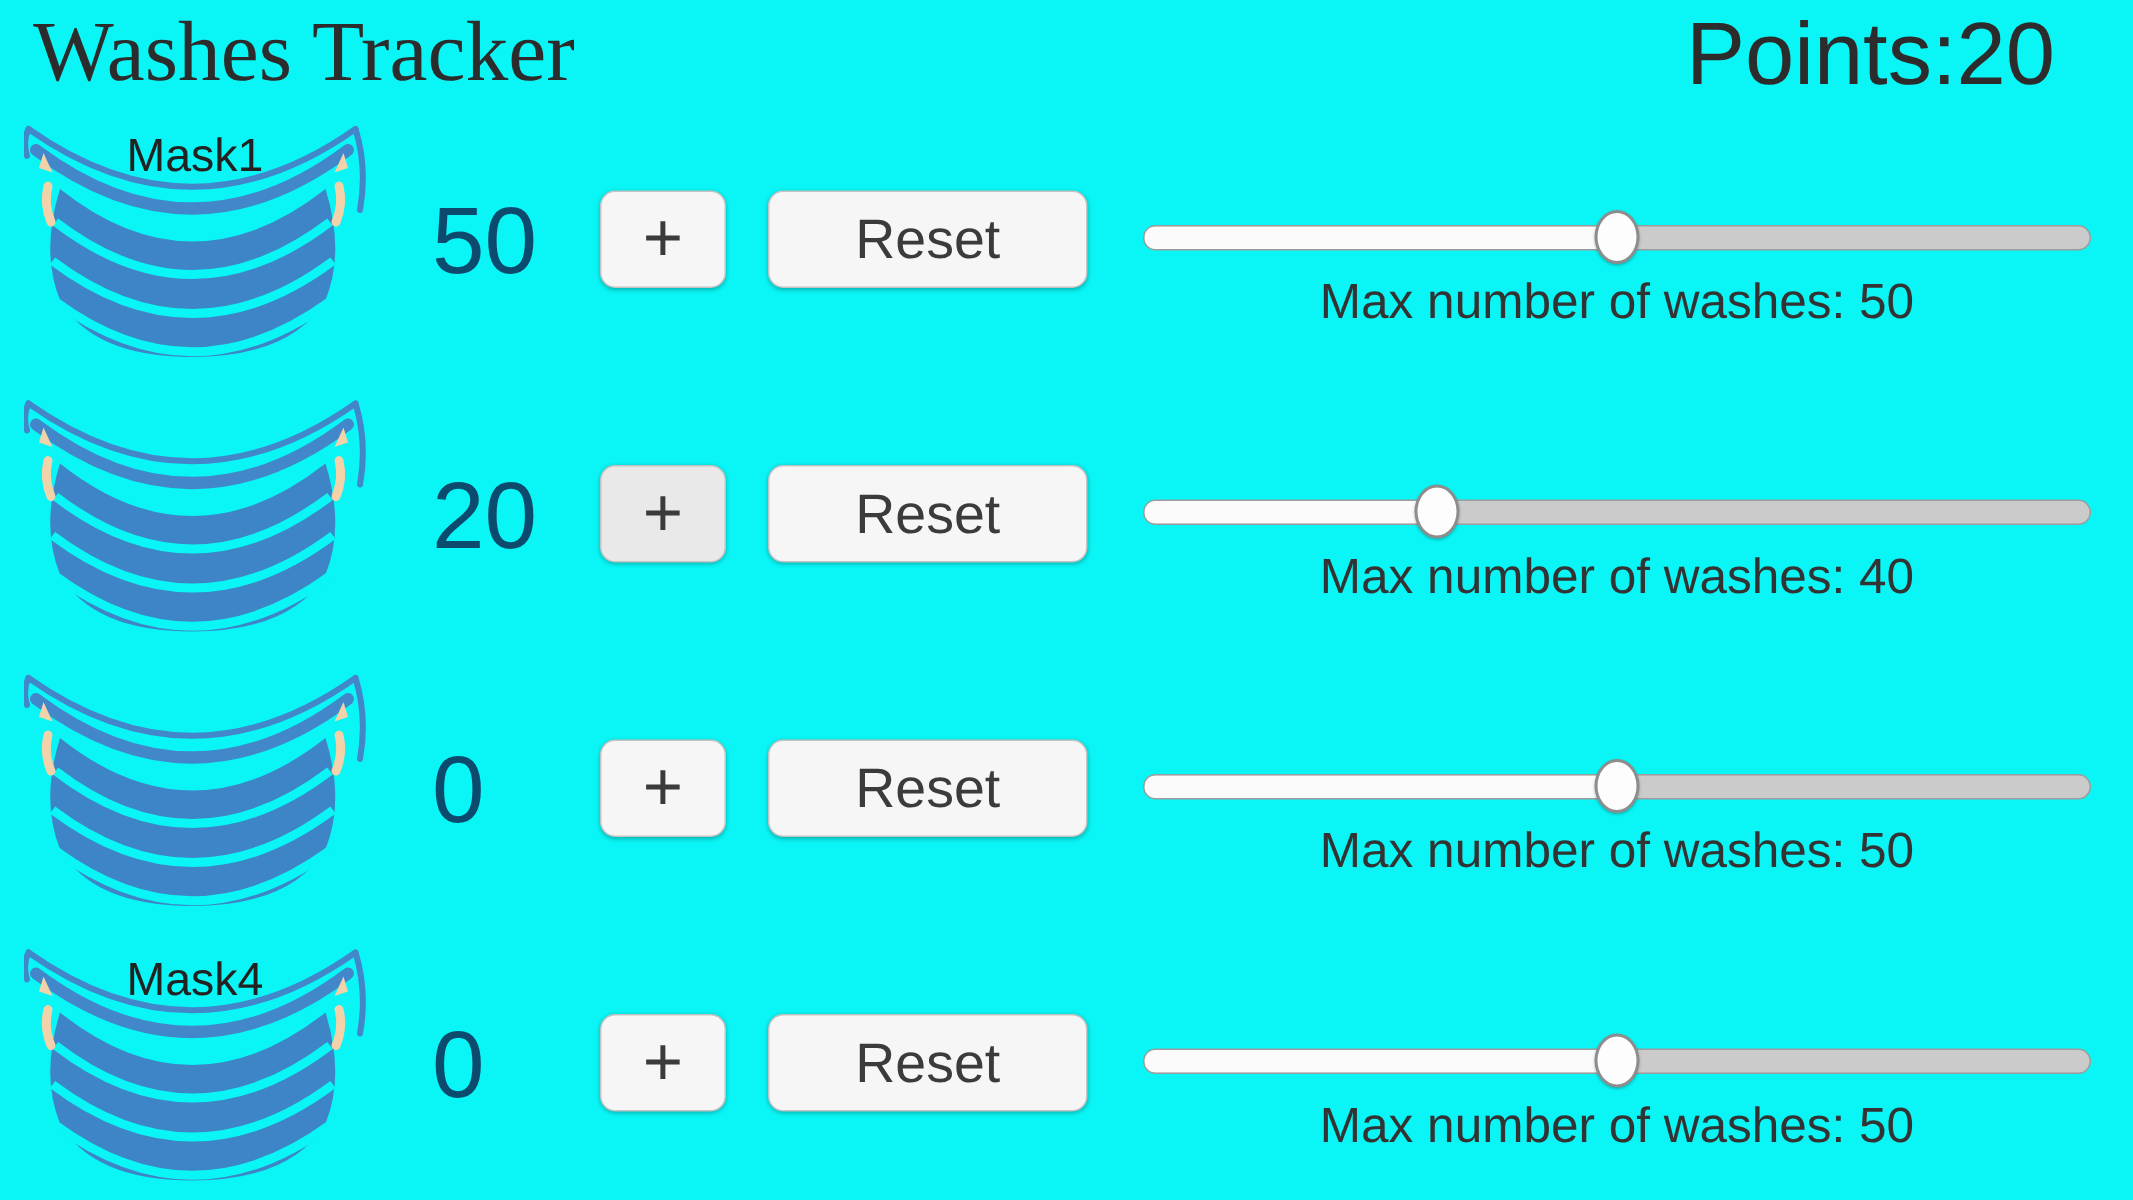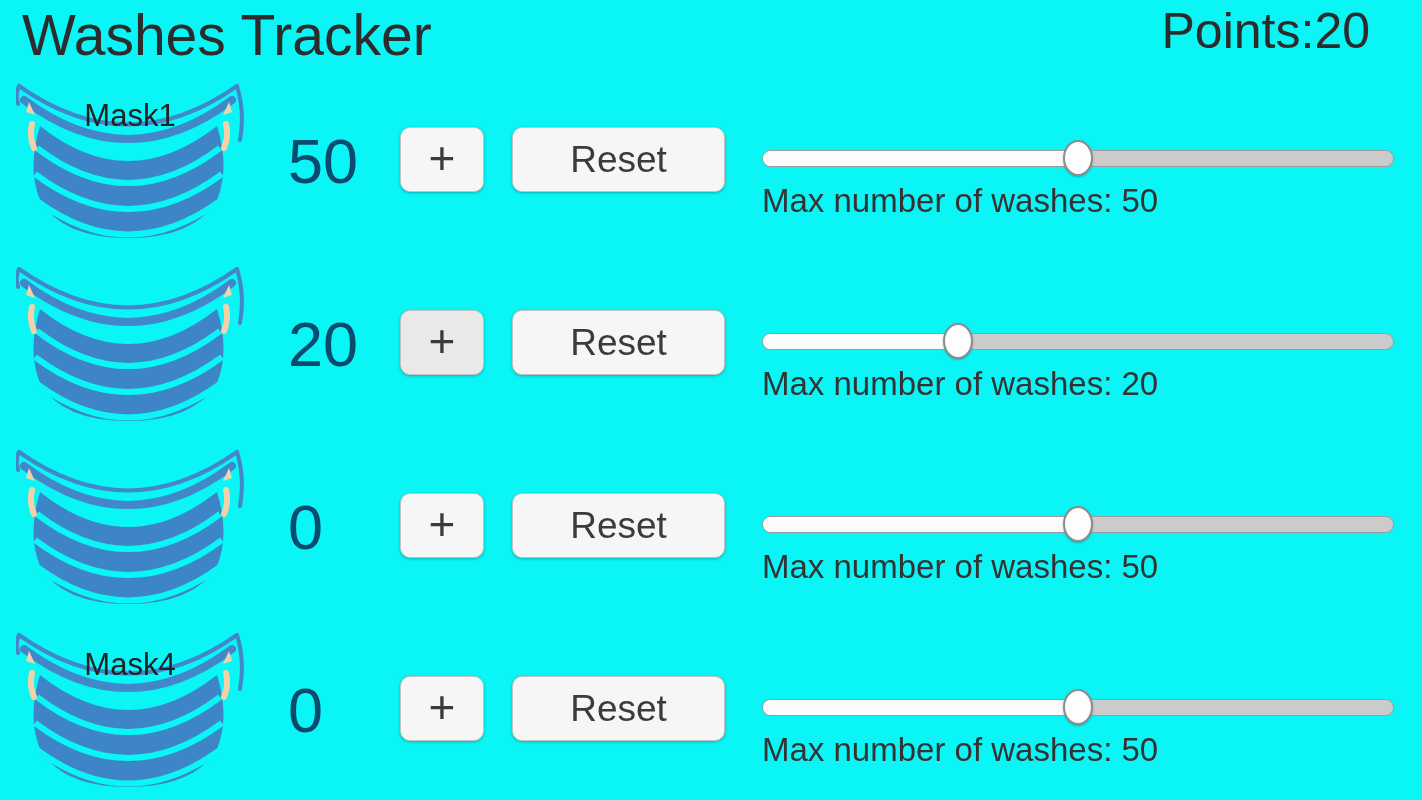--- a/index.html
+++ b/index.html
@@ -1,26 +1,26 @@
 <!DOCTYPE html>
 <html style="--background: #0af5f5; --mask_blue: #3d85c6; --mask_band_blue: #4187ca; --strap_peach: #f2d2a9; --text_dark: #2c2c2c; --button_bg: #f6f6f6; --button_pressed_bg: #e9e9e9; --slider_track: #cbcbcb; --slider_fill: #fbfbfb;"><head>
 <meta charset="utf-8">
 <style>
   html,body { margin:0; padding:0; }
   body { background:#0af5f5; font-family:"Liberation Sans", sans-serif; }
   .stage { position:relative; width:1422px; height:800px; overflow:hidden; background:var(--background,#0af5f5); }
 
-  .title  { position:absolute; left:22px; top:2px; font-size:57px; color:var(--text_dark,#2c2c2c); }
-  .points { position:absolute; right:52px; top:2px; font-size:50px; color:var(--text_dark,#2c2c2c); white-space:nowrap; }
+  .title  { position:absolute; left:22px; top:2px; font-size:57px; color:var(--text_dark,#2c2c2c);font-family:Liberation Serif, serif; }
+  .points { position:absolute; right:52px; top:2px; font-size:59px; color:var(--text_dark,#2c2c2c); white-space:nowrap; }
 
   .row { position:absolute; left:0; width:1422px; height:183px; }
   .r0 { top:78px; } .r1 { top:261px; } .r2 { top:444px; } .r3 { top:627px; }
 
   .mask { position:absolute; left:16px; top:0; }
-  .mask-label { position:absolute; left:16px; top:20px; width:228px; text-align:center;
+  .mask-label { position:absolute; left:16px; top:8px; width:228px; text-align:center;
                 font-size:31px; color:#222; }
 
   .count { position:absolute; left:288px; top:52px; font-size:63px; line-height:1;
            color:#0c4a6e; }
 
   .btn { position:absolute; top:49px; height:65px; display:flex; align-items:center; justify-content:center;
          background:var(--button_bg,#f6f6f6); border:1px solid #c3c3c3; border-radius:10px;
          color:#3b3b3b; box-shadow:0 1px 3px rgba(0,0,0,.28); font-family:inherit; cursor:pointer; }
   .btn.plus  { left:400px; width:84px;  font-size:46px; padding-bottom:4px; }
   .btn.reset { left:512px; width:213px; font-size:37px; }
@@ -29,21 +29,21 @@
   .slider-zone { position:absolute; left:762px; top:0; width:632px; height:183px; }
   .slider { position:absolute; left:0; top:62px; width:632px; height:36px; cursor:pointer; }
   .slider .track { position:absolute; left:0; top:10px; width:630px; height:15px;
                    border:1px solid #9c9c9c; border-radius:9px;
                    background:var(--slider_track,#cbcbcb); overflow:hidden; }
   .slider .fill  { position:absolute; left:0; top:0; height:100%;
                    background:var(--slider_fill,#fbfbfb); }
   .slider .thumb { position:absolute; top:0; width:30px; height:36px; box-sizing:border-box;
                    border-radius:50%; background:#fdfdfd; border:2px solid #8d8d8d;
                    box-shadow:0 1px 2px rgba(0,0,0,.25); }
-  .max-label { position:absolute; left:0; top:104px; width:100%; text-align:left;
+  .max-label { position:absolute; left:0; top:104px; width:100%; text-align:center;
                font-size:33px; color:#333; white-space:nowrap; }
   .defs { position:absolute; width:0; height:0; }
 </style>
 </head>
 <body>
 
 <svg class="defs" aria-hidden="true">
   <defs>
     <g id="mask-art">
 
@@ -97,21 +97,21 @@
     <div class="count">20</div>
     <button class="btn plus pressed">+</button>
     <button class="btn reset">Reset</button>
     <div class="slider-zone">
       <div class="slider">
         <div class="track">
             <div class="fill" style="width: 195.6px;"></div>
           </div>
         <div class="thumb" style="left: 180.6px;"></div>
       </div>
-      <div class="max-label">Max number of washes: 20</div>
+      <div class="max-label">Max number of washes: 40</div>
     </div>
   </div>
 
   <div class="row r2">
     <svg class="mask" width="228" height="175" viewBox="0 0 228 175">
         <use href="#mask-art"></use>
       </svg>
     <div class="count">0</div>
     <button class="btn plus">+</button>
     <button class="btn reset">Reset</button>

